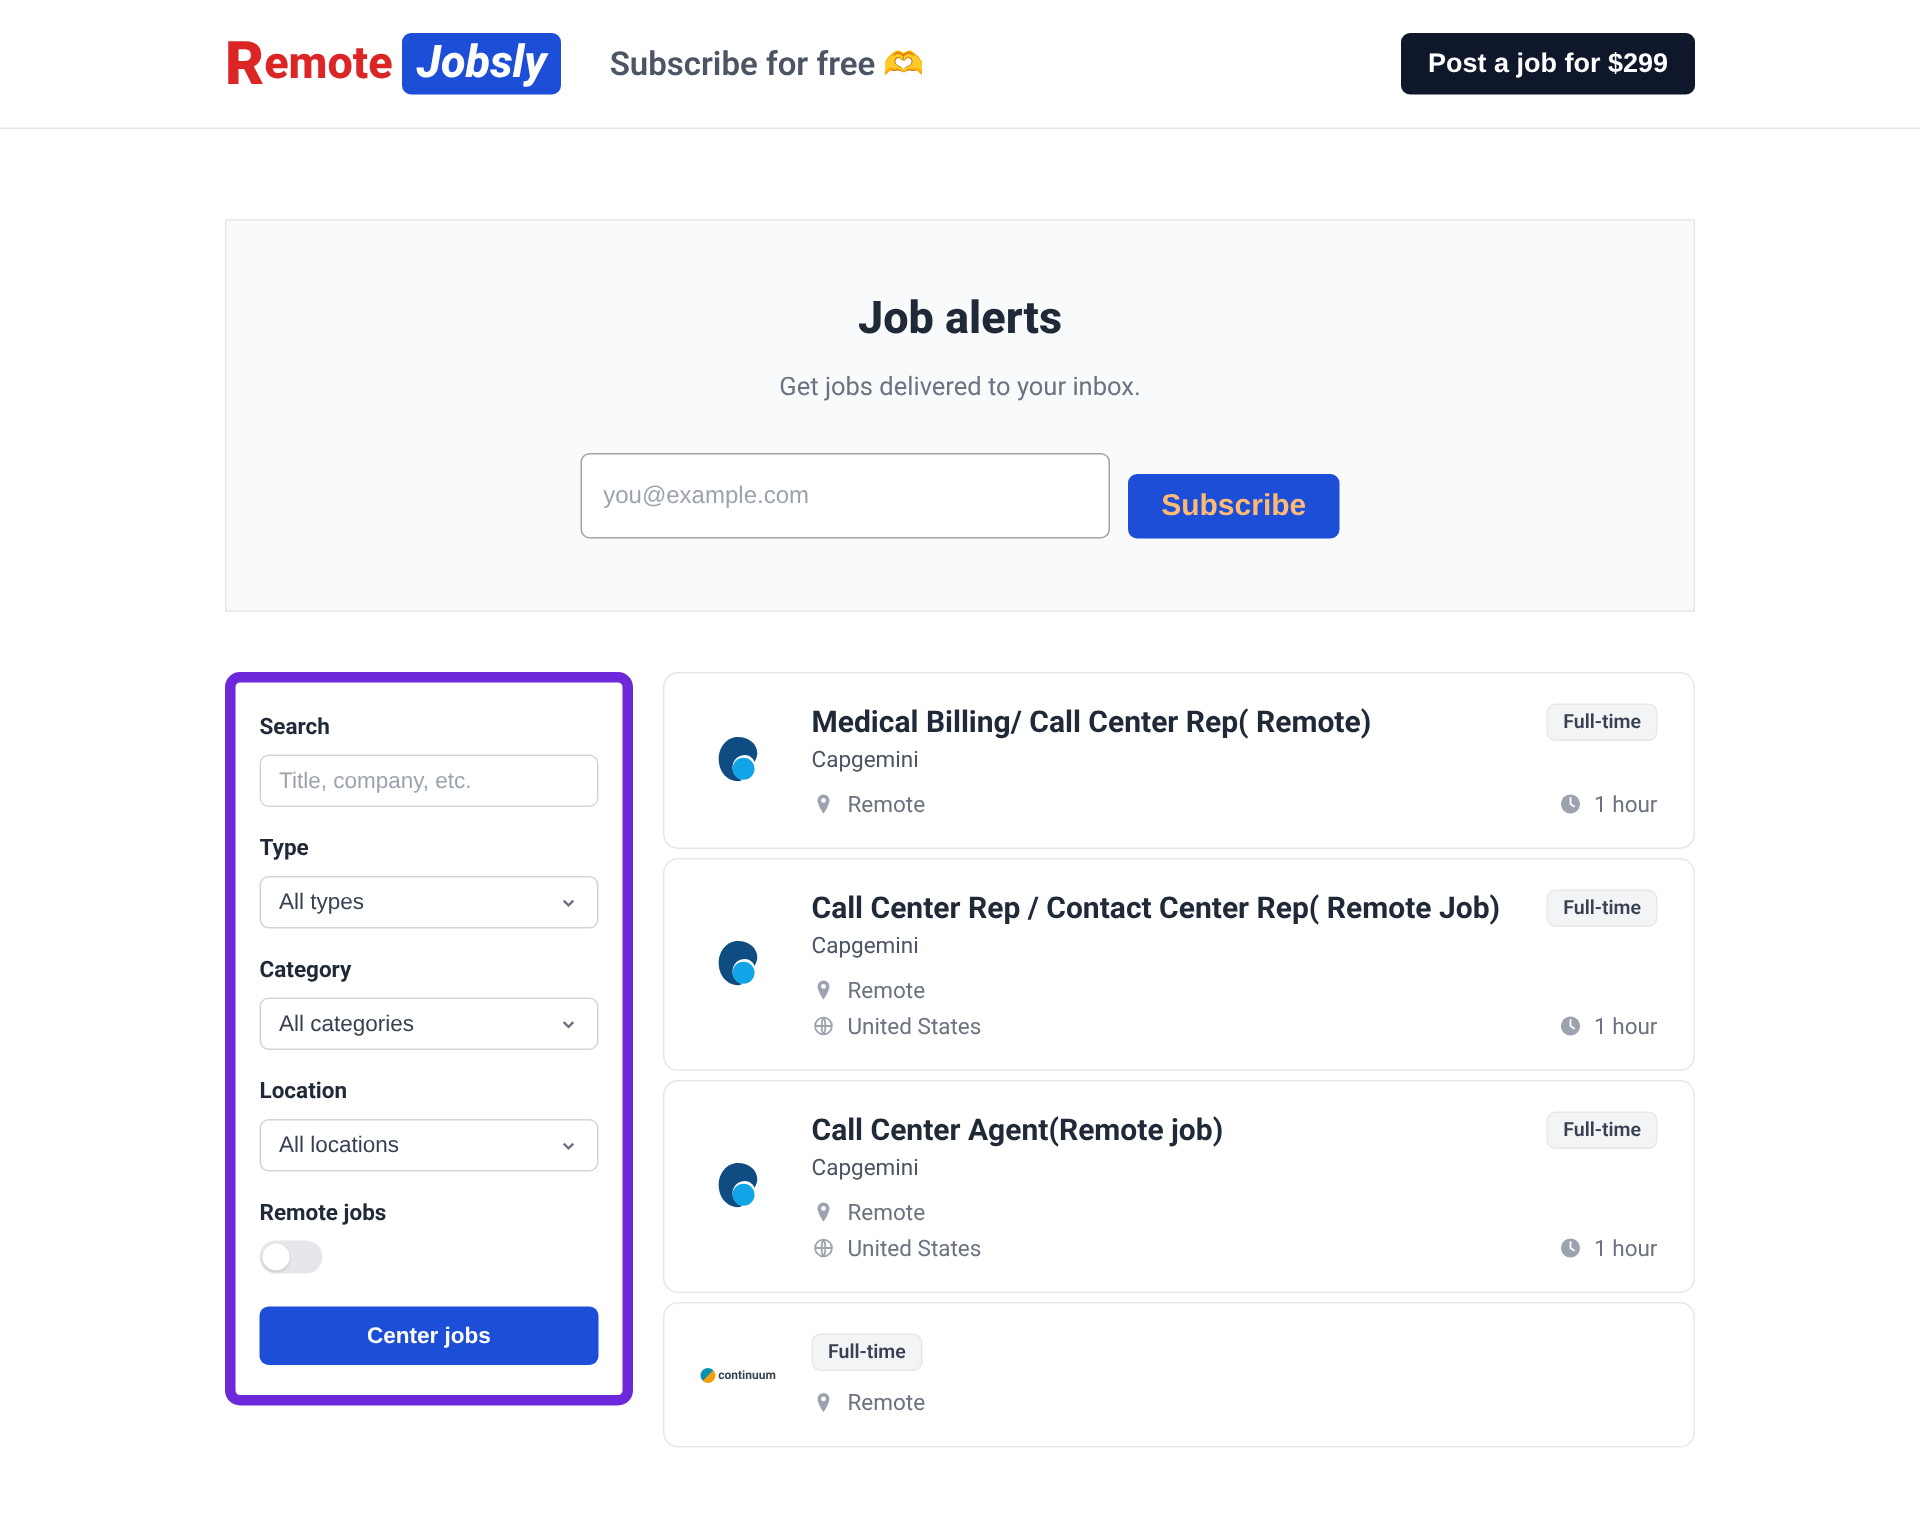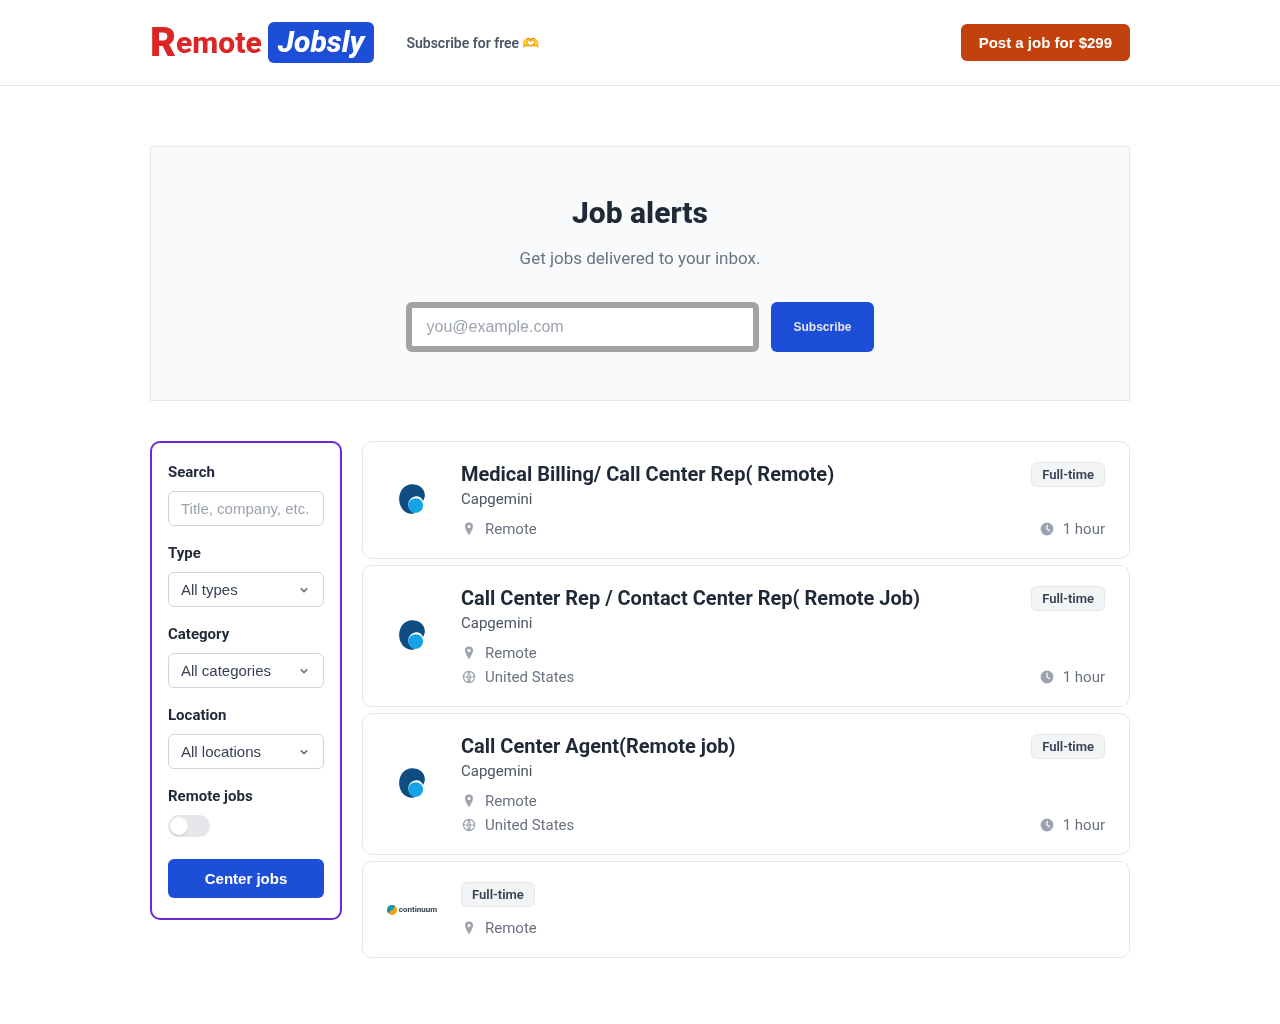--- a/index.html
+++ b/index.html
@@ -4,36 +4,36 @@
 <style>
 * { margin: 0; padding: 0; box-sizing: border-box; }
 body { font-family: -apple-system, BlinkMacSystemFont, "Segoe UI", Roboto, sans-serif; color: #1f2937; background: #fff; }
 
 .header { border-bottom: 1px solid #e5e7eb; }
 .nav { max-width: 980px; margin: 0 auto; display: flex; align-items: center; padding: 22px 0; gap: 32px; }
 .logo { display: flex; align-items: center; font-weight: 800; font-size: 30px; }
 .logo-r { color: #dc2626; font-size: 40px; font-weight: 900; line-height: 0.8; }
 .logo-emote { color: #dc2626; font-weight: 800; }
 .logo-jobsly { background: #1d4ed8; color: #fff; padding: 2px 10px 4px 10px; border-radius: 6px; margin-left: 6px; font-style: italic; font-weight: 800; }
-.nav-link { color: #4b5563; font-weight: 600; font-size: 14px; text-decoration: none; }
+.nav-link { color: #4b5563; font-weight: 600; font-size: 22px; text-decoration: none; }
 .spacer { flex: 1; }
-.btn-primary { background: #c2410c; color: #fff; border: none; border-radius: 6px; padding: 10px 18px; font-size: 15px; font-weight: 600; cursor: pointer; }
+.btn-primary { background: #0f172a; color: #fff; border: none; border-radius: 6px; padding: 10px 18px; font-size: 18px; font-weight: 600; cursor: pointer; }
 
 .container { max-width: 980px; margin: 0 auto; padding: 60px 0 40px 0; }
 
 .alerts-card { background: #f9fafb; border: 1px solid #e5e7eb; border-radius: 0; padding: 48px 24px; text-align: center; }
 .alerts-title { font-size: 30px; font-weight: 800; color: #1f2937; }
 .alerts-sub { color: #6b7280; font-size: 17px; margin-top: 18px; }
 .alerts-form { margin-top: 34px; display: flex; justify-content: center; gap: 12px; }
-.alerts-input { width: 353px; padding: 10px 14px; border: 6px solid #a3a3a3; border-radius: 6px; font-size: 16px; color: #8b5cf6; background: #fff; }
+.alerts-input { width: 353px; padding: 10px 14px; border: 1px solid #a3a3a3; border-radius: 6px; font-size: 16px; color: #8b5cf6; background: #fff; }
 .alerts-input::placeholder { color: #9ca3af; }
-.alerts-btn { background: #1d4ed8; color: #e5e5e5; border: none; border-radius: 6px; padding: 10px 22px; font-size: 12px; font-weight: 600; cursor: pointer; }
+.alerts-btn { background: #1d4ed8; color: #fdba74; border: none; border-radius: 6px; padding: 10px 22px; font-size: 20px; font-weight: 600; cursor: pointer; margin-top: 14px; }
 
 .main { max-width: 980px; margin: 0 auto; display: flex; gap: 20px; padding-bottom: 60px; }
-.sidebar { width: 192px; border: 2px solid #6d28d9; border-radius: 10px; padding: 20px 16px; align-self: flex-start; }
+.sidebar { width: 272px; border: 7px solid #6d28d9; border-radius: 10px; padding: 20px 16px; align-self: flex-start; }
 .field-label { font-size: 15px; font-weight: 700; color: #1f2937; margin-bottom: 10px; }
 .field-input { width: 100%; padding: 8px 12px; border: 1px solid #d1d5db; border-radius: 6px; font-size: 15px; margin-bottom: 18px; color: #374151; }
 .field-input::placeholder { color: #9ca3af; }
 .select-wrap { position: relative; margin-bottom: 18px; }
 .select { width: 100%; padding: 8px 12px; border: 1px solid #d1d5db; border-radius: 6px; font-size: 15px; color: #374151; background: #fff; appearance: none; cursor: pointer; }
 .chev { position: absolute; right: 12px; top: 50%; transform: translateY(-50%); pointer-events: none; }
 .toggle { width: 42px; height: 22px; background: #e5e7eb; border-radius: 999px; position: relative; cursor: pointer; margin-bottom: 22px; }
 .toggle-knob { width: 18px; height: 18px; background: #fff; border-radius: 50%; position: absolute; left: 2px; top: 2px; box-shadow: 0 1px 2px rgba(0,0,0,0.15); }
 .filter-btn { width: 100%; background: #1d4ed8; color: #fff; border: none; border-radius: 6px; padding: 11px; font-size: 15px; font-weight: 600; cursor: pointer; }
 

